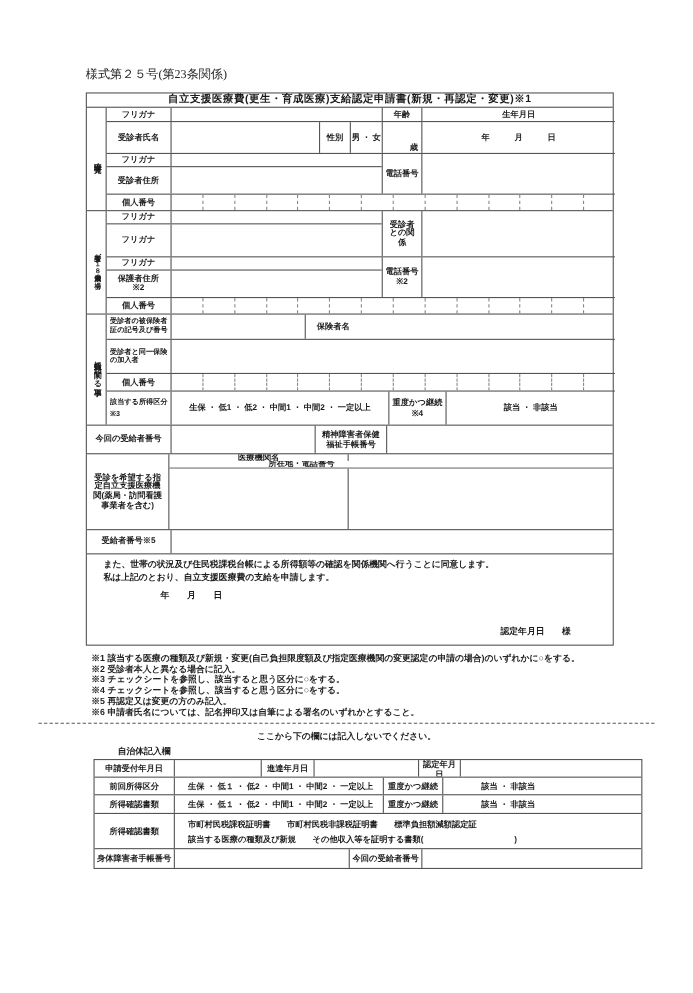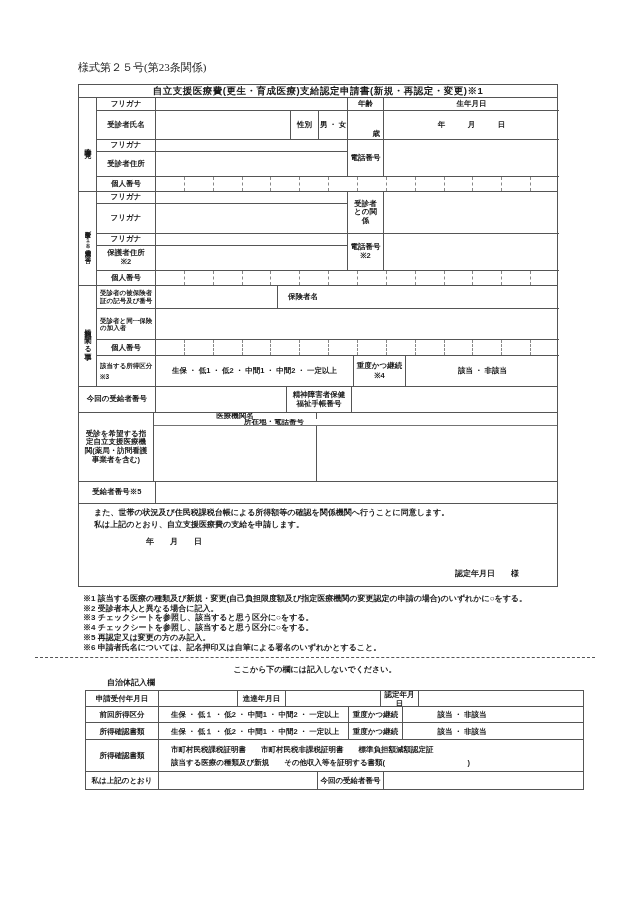--- a/index.html
+++ b/index.html
@@ -301,20 +301,20 @@
       <div class="c" style="width:118px;">該当 ・ 非該当</div>
     </div>
     <div class="trow" style="height:32px;">
       <div class="c" style="width:73px;">所得確認書類</div>
       <div class="c docs" style="width:362px;">
         <span>市町村民税課税証明書　　市町村民税非課税証明書　　標準負担額減額認定証</span>
         <span>該当する医療の種類及び新規　　その他収入等を証明する書類(　　　　　　　　　　　)</span>
       </div>
     </div>
     <div class="trow" style="height:17px;">
-      <div class="c" style="width:73px;">私は上記のとおり</div>
+      <div class="c" style="width:73px;">身体障害者手帳番号</div>
       <div class="c" style="width:159px;"></div>
       <div class="c" style="width:66px;">今回の受給者番号</div>
       <div class="c" style="width:137px;"></div>
     </div>
   </div>
 
 </div>
 
 </body></html>

